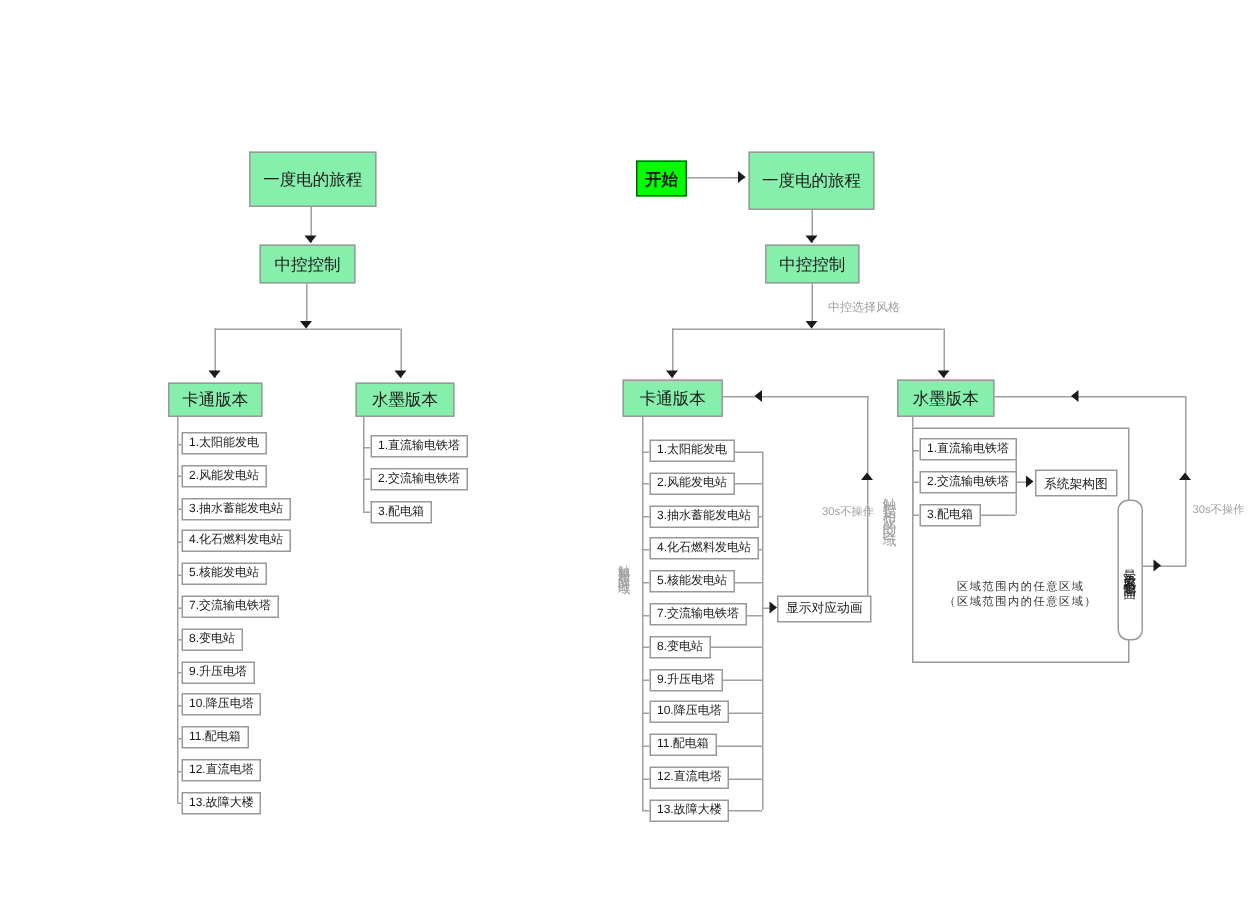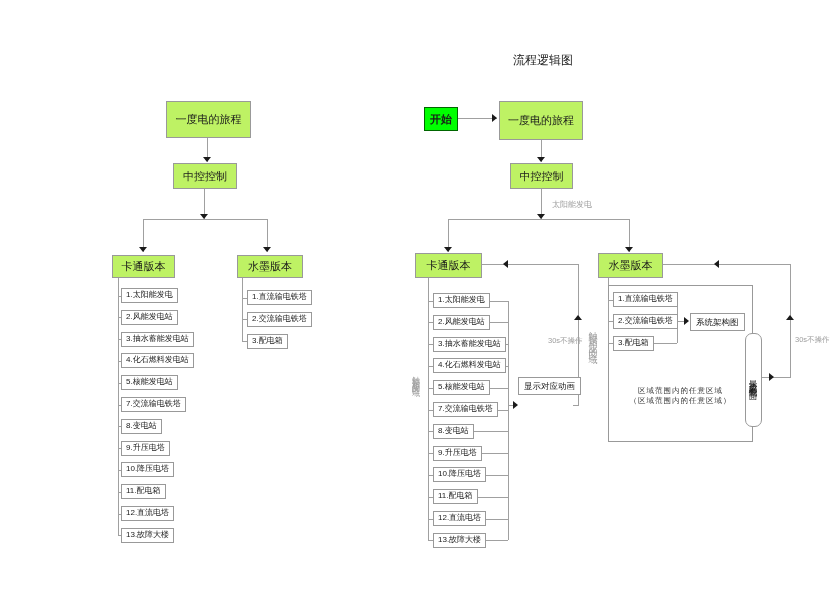--- a/index.html
+++ b/index.html
@@ -1,19 +1,19 @@
 <!DOCTYPE html>
 <html><head>
 <meta charset="utf-8">
 <style>
   html,body{margin:0;padding:0;background:#fff;}
   .canvas{position:relative;width:833px;height:600px;background:#fff;overflow:hidden;
           font-family:"Liberation Sans","DejaVu Sans",sans-serif;color:#1a1a1a;}
   .dtitle{position:absolute;font-size:12px;color:#222;text-align:center;width:120px;}
-  .node{position:absolute;background:#bef264;border:1px solid #999;box-sizing:border-box;
+  .node{position:absolute;background:#86efac;border:1px solid #999;box-sizing:border-box;
         display:flex;align-items:center;justify-content:center;font-size:11px;white-space:nowrap;}
   .minibox{position:absolute;background:#fff;border:1px solid #999;box-sizing:border-box;
         font-size:8.5px;line-height:16px;height:18px;padding:0 5px;white-space:nowrap;z-index:3;}
   .item{position:absolute;background:#fff;border:1px solid #999;box-sizing:border-box;
         font-size:8px;line-height:12px;height:15px;padding:0 4px;white-space:nowrap;z-index:3;}
   .hline,.vline{position:absolute;background:#a0a0a0;z-index:1;}
   .hline{height:1px;}
   .vline{width:1px;}
   .lbl{position:absolute;color:#9e9e9e;font-size:7.5px;white-space:nowrap;z-index:2;}
   .vtext{position:absolute;color:#9e9e9e;writing-mode:vertical-rl;text-orientation:upright;z-index:2;}
@@ -44,44 +44,43 @@
   <div class="vline" style="left:207px;top:138px;height:24px;"></div>
   <div class="ah ah-down" style="left:203px;top:157px;"></div>
   <div class="vline" style="left:204px;top:189px;height:30px;"></div>
   <div class="ah ah-down" style="left:200px;top:214px;"></div>
   <div class="hline" style="left:143px;top:219px;width:124px;"></div>
   <div class="vline" style="left:143px;top:219px;height:33px;"></div>
   <div class="ah ah-down" style="left:139px;top:247px;"></div>
   <div class="vline" style="left:267px;top:219px;height:33px;"></div>
   <div class="ah ah-down" style="left:263px;top:247px;"></div>
 
-  <div class="dtitle" style="left:483px;top:52px;">流程逻辑图</div>
 
   <div class="node start" id="start-node" style="left: 424px; top: 107px; width: 34px; height: 24px; background: rgb(0, 255, 0); border-color: rgb(0, 102, 0);">开始</div>
   <div class="node" style="left:499px;top:101px;width:84px;height:39px;">一度电的旅程</div>
   <div class="node" style="left:510px;top:163px;width:63px;height:26px;">中控控制</div>
   <div class="node" style="left:415px;top:253px;width:67px;height:25px;">卡通版本</div>
   <div class="node" style="left:598px;top:253px;width:65px;height:25px;">水墨版本</div>
 
   <div class="hline" style="left:458px;top:118px;width:39px;"></div>
   <div class="ah ah-right" style="left:492px;top:114px;"></div>
   <div class="vline" style="left:541px;top:140px;height:22px;"></div>
   <div class="ah ah-down" style="left:537px;top:157px;"></div>
   <div class="vline" style="left:541px;top:189px;height:30px;"></div>
   <div class="ah ah-down" style="left:537px;top:214px;"></div>
-  <div class="lbl" style="left:552px;top:199px;font-size:8px;">太阳能发电</div>
+  <div class="lbl" style="left:552px;top:199px;font-size:8px;">中控选择风格</div>
   <div class="hline" style="left:448px;top:219px;width:181px;"></div>
   <div class="vline" style="left:448px;top:219px;height:33px;"></div>
   <div class="ah ah-down" style="left:444px;top:247px;"></div>
   <div class="vline" style="left:629px;top:219px;height:33px;"></div>
   <div class="ah ah-down" style="left:625px;top:247px;"></div>
 
   <div class="hline" style="left:508px;top:405px;width:9px;"></div>
   <div class="ah ah-right" style="left:513px;top:401px;"></div>
-  <div class="minibox" style="left:518px;top:377px;">显示对应动画</div>
+  <div class="minibox" style="left:518px;top:397px;font-family:Liberation Mono, monospace;">显示对应动画</div>
   <div class="hline" style="left:573px;top:405px;width:6px;"></div>
   <div class="vline" style="left:578px;top:264px;height:142px;"></div>
   <div class="ah ah-up" style="left:574px;top:315px;"></div>
   <div class="hline" style="left:482px;top:264px;width:97px;"></div>
   <div class="ah ah-left" style="left:503px;top:260px;"></div>
   <div class="lbl" style="left:548px;top:336px;">30s不操作</div>
   <div class="vtext" style="left:409px;top:370px;font-size:8px;letter-spacing:2px;">触摸相应的区域</div>
 
   <div class="outer-rect" style="left:608px;top:285px;width:145px;height:157px;"></div>
   <div class="vline" style="left:608px;top:278px;height:7px;"></div>

